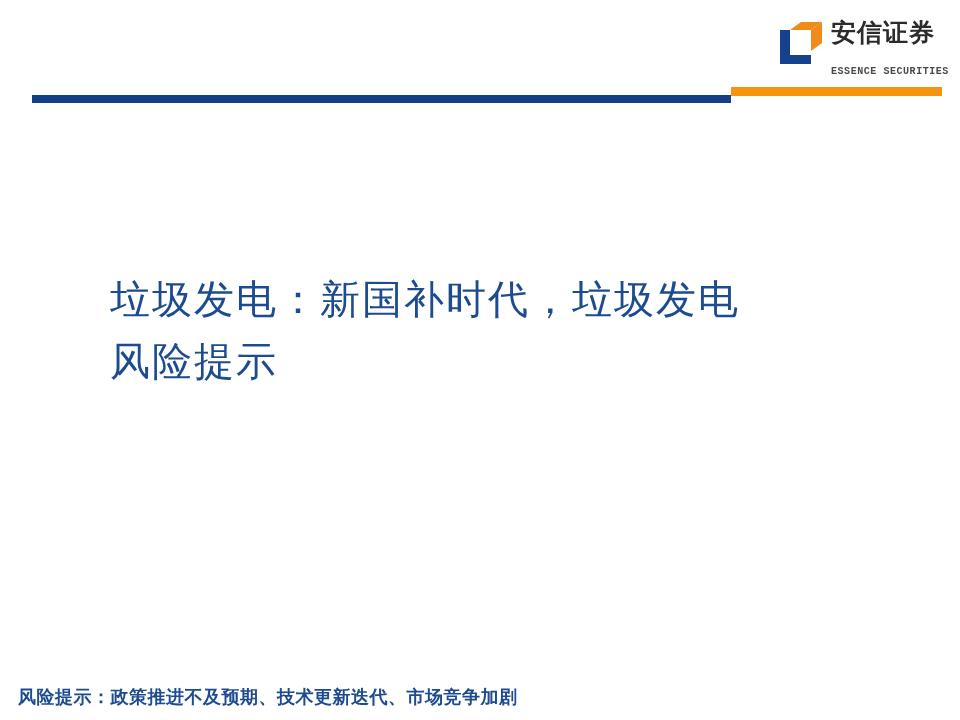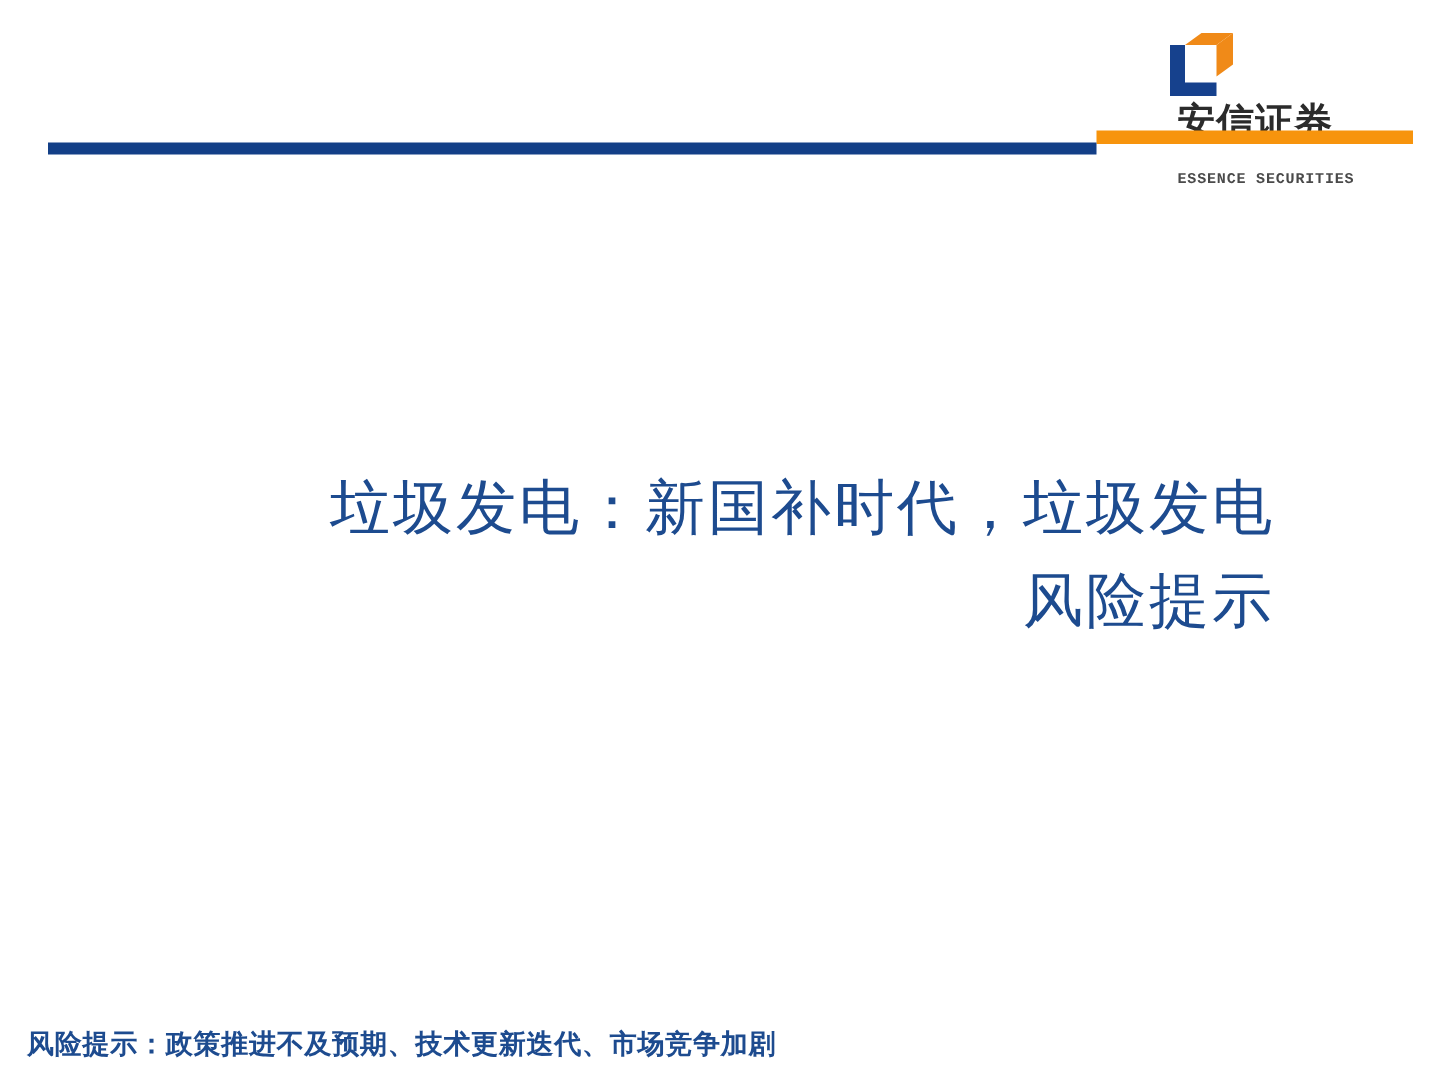--- a/index.html
+++ b/index.html
@@ -24,21 +24,21 @@
   }
 
   
   .logo-block {
     position: absolute;
     left: 778px;
     top: 18px;
     width: 170px;
     height: 62px;
     display: flex;
-    flex-direction: column;
+    flex-direction: row;
     align-items: flex-start;
   }
 
   .logo-mark {
     width: 46px;
     height: 46px;
     margin-top: 3px;
     flex: 0 0 auto;
   }
 
@@ -89,22 +89,21 @@
     height: 8px;
     background: #133f87;
   }
 
   
   .title-wrap {
     position: absolute;
     left: 110px;
     top: 268px;
     width: 740px;
-    text-align: right;
-    margin-top: 40px;
+    text-align: left;
   }
 
   .title-line {
     font-family: "DejaVu Serif", "Liberation Serif", serif;
     font-size: 40px;
     font-weight: 400;
     color: #1d4b8f;
     line-height: 62px;
     letter-spacing: 2px;
     white-space: nowrap;

